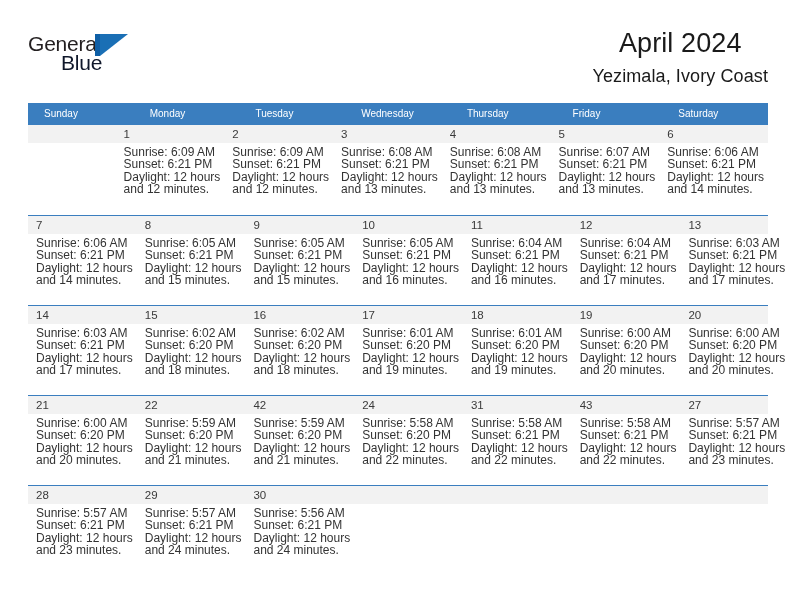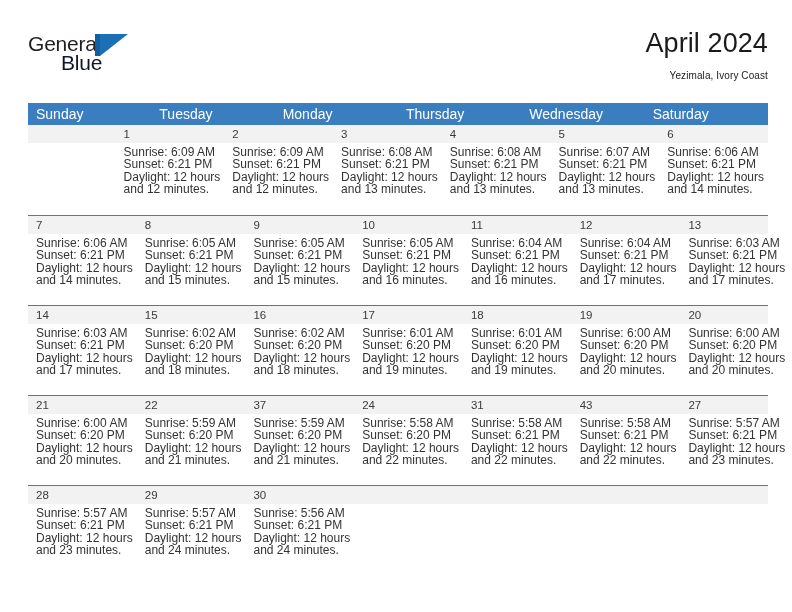--- a/index.html
+++ b/index.html
@@ -86,21 +86,21 @@
   }
   .cal-title {
     font-size: 27px;
     color: #1a1a1a;
     font-weight: normal;
     line-height: 34px;
     letter-spacing: 0.1px;
     text-align: center;
   }
   .cal-subtitle {
-    font-size: 10px;
+    font-size: 18px;
     color: #1a1a1a;
     line-height: 22px;
     margin-top: 5px;
     letter-spacing: 0.1px;
   }
 
   
   .calendar {
     position: absolute;
     left: 28px;
@@ -110,23 +110,23 @@
 
   .weekday-row {
     display: flex;
     width: 740px;
     height: 22px;
     background: #3a7ebf;
   }
   .weekday-cell {
     flex: 1 1 0;
     color: #ffffff;
-    font-size: 14px;
+    font-size: 10px;
     line-height: 22px;
-    padding-left: 8px;
+    padding-left: 16px;
     white-space: nowrap;
     overflow: hidden;
   }
 
   .week-row {
     position: relative;
     width: 740px;
     height: 90px;
     border-top: 1.6px solid #3a7ebf;
     background: #ffffff;
@@ -190,24 +190,25 @@
       <div class="cal-title">April 2024</div>
       <div class="cal-subtitle">Yezimala, Ivory Coast</div>
     </div>
 
   </div>
 
   <div class="calendar">
 
     <div class="weekday-row">
       <div class="weekday-cell">Sunday</div>
+      <div class="weekday-cell">Monday</div>
       <div class="weekday-cell">Tuesday</div>
-      <div class="weekday-cell">Monday</div>
+      <div class="weekday-cell">Wednesday</div>
       <div class="weekday-cell">Thursday</div>
-      <div class="weekday-cell">Wednesday</div>
+      <div class="weekday-cell">Friday</div>
       <div class="weekday-cell">Saturday</div>
     </div>
 
     <div id="weeks-container">
         <div class="week-row first">
           <div class="daynum-band"></div>
           <div class="day-cells">
             <div class="day-cell">
               <div class="day-num"></div>
             </div>
@@ -418,21 +419,21 @@
             <div class="day-cell">
               <div class="day-num">22</div>
               <div class="day-info">
                 <div>Sunrise: 5:59 AM</div>
                 <div>Sunset: 6:20 PM</div>
                 <div>Daylight: 12 hours</div>
                 <div>and 21 minutes.</div>
               </div>
             </div>
             <div class="day-cell">
-              <div class="day-num">37</div>
+              <div class="day-num">42</div>
               <div class="day-info">
                 <div>Sunrise: 5:59 AM</div>
                 <div>Sunset: 6:20 PM</div>
                 <div>Daylight: 12 hours</div>
                 <div>and 21 minutes.</div>
               </div>
             </div>
             <div class="day-cell">
               <div class="day-num">24</div>
               <div class="day-info">

